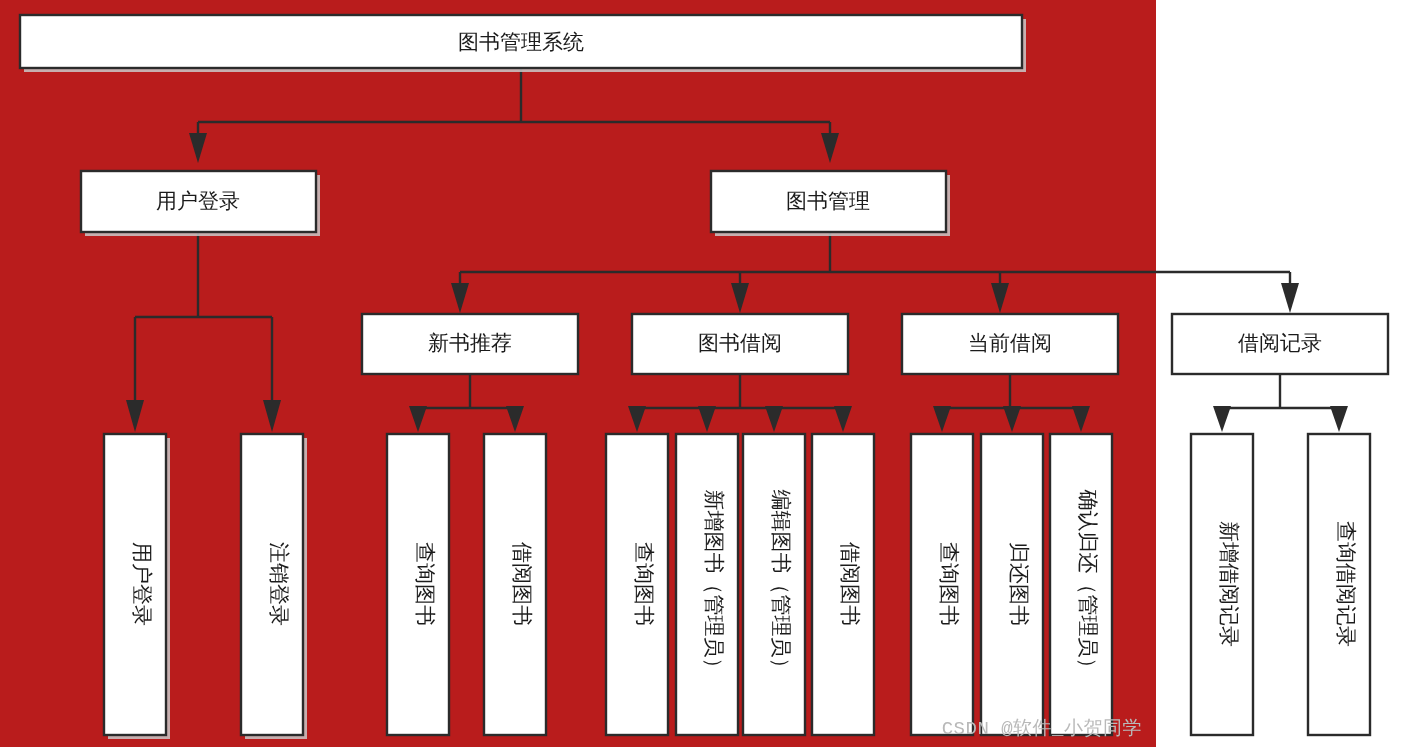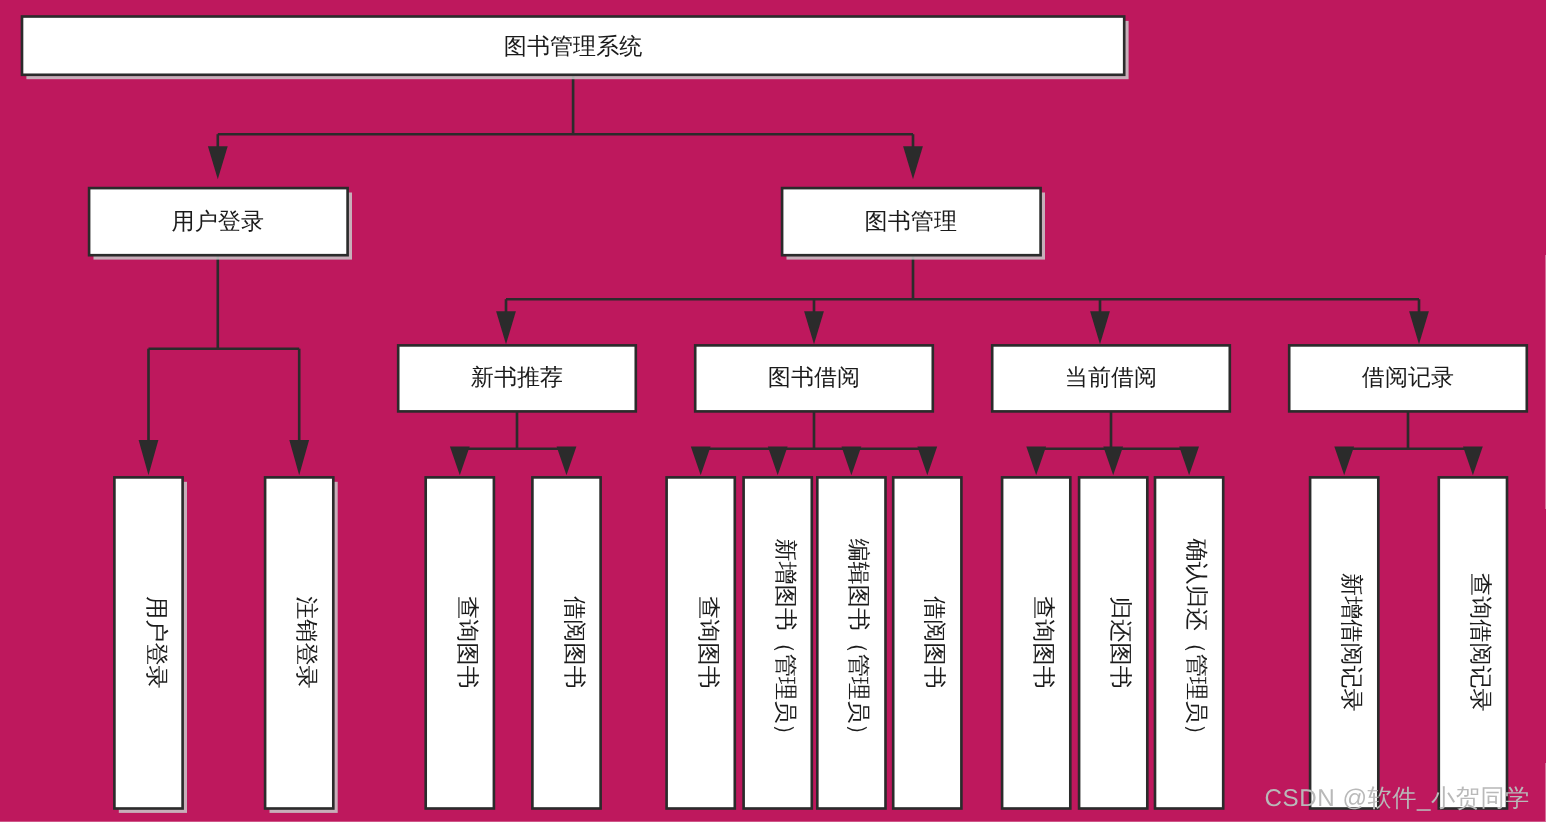--- a/index.html
+++ b/index.html
@@ -8,23 +8,24 @@
     background: #ffffff;
   }
   body {
     width: 1405px;
     height: 747px;
     overflow: hidden;
     font-family: "DejaVu Sans", "Liberation Sans", sans-serif;
   }
   #diagram-root {
     position: relative;
-    width: 1405px;
+    width: 1116px;
     height: 747px;
-    background: #be185d;
+    background: #b91c1c;
+    padding-left: 40px;
   }
   svg#flowchart {
     position: absolute;
     left: 0;
     top: 0;
     width: 1405px;
     height: 747px;
     display: block;
   }
   .node-box {
@@ -57,22 +58,22 @@
   .node-label-vertical {
     fill: #1b1b1b;
     font-family: "DejaVu Sans", "Liberation Sans", sans-serif;
     font-size: 21px;
     text-anchor: middle;
   }
   .watermark-text {
     position: absolute;
     right: 14px;
     bottom: 6px;
-    font-family: Liberation Sans, sans-serif;
-    font-size: 22px;
+    font-family: Liberation Mono, monospace;
+    font-size: 19px;
     color: #b9b9b9;
     letter-spacing: 0.5px;
     white-space: nowrap;
     user-select: none;
   }
 </style>
 </head>
 <body>
 
 <div id="diagram-root">

